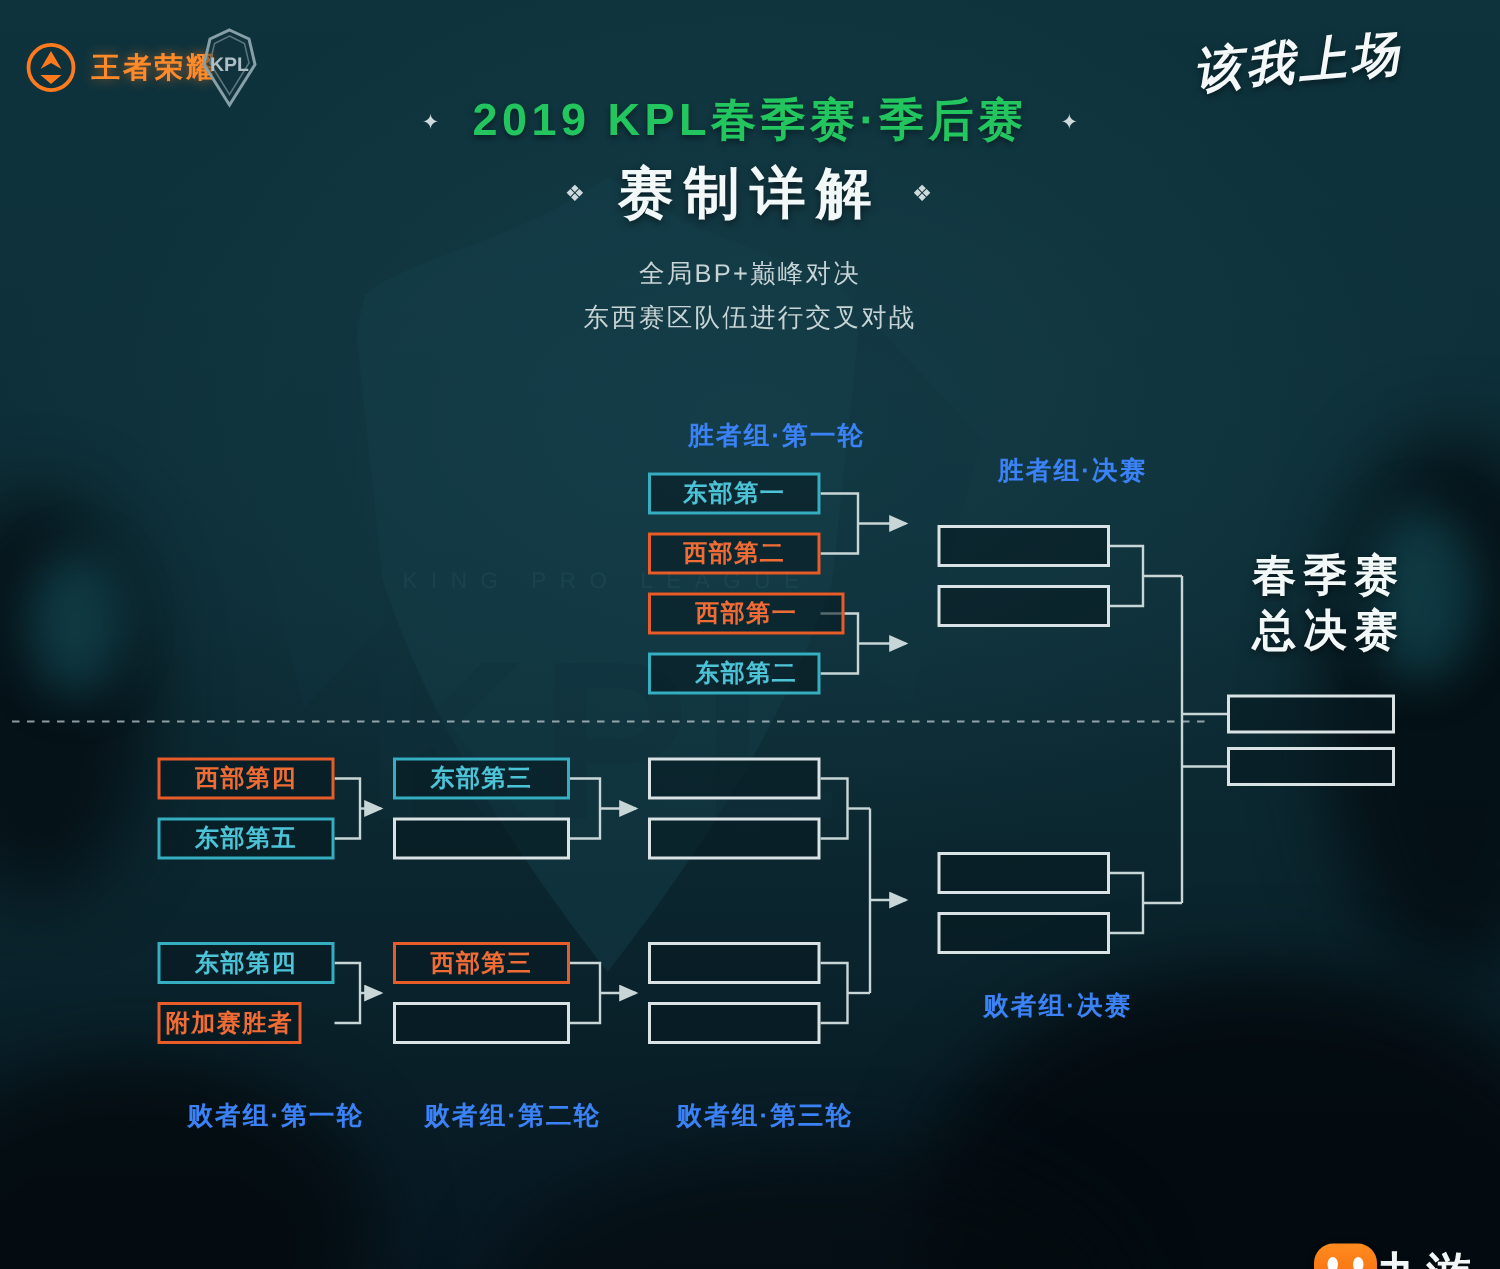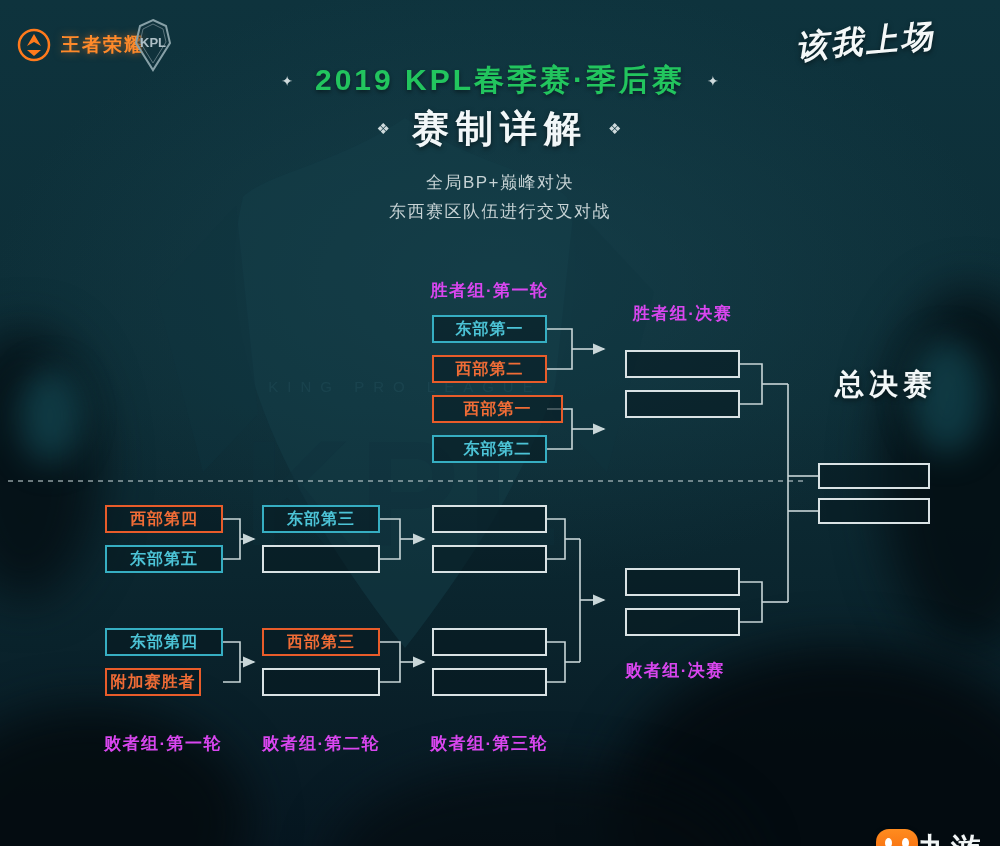--- a/index.html
+++ b/index.html
@@ -45,21 +45,21 @@
   .subtitle-row { position:absolute; left:0; top:104px; width:1000px; display:flex;
                   align-items:center; justify-content:center; gap:20px; }
   .page-subtitle { font-size:37px; font-weight:bold; color:#f2f7f8; letter-spacing:7px;
                    text-shadow:0 2px 5px rgba(0,0,0,.5); }
   .orn2 { color:#cfdadc; font-size:15px; letter-spacing:2px; }
 
   .rules { position:absolute; left:0; top:168px; width:1000px; text-align:center;
            color:#c7d3d5; font-size:17px; line-height:29px; letter-spacing:1.5px; }
 
   
-  .round-label { position:absolute; text-align:center; color:#d946ef; font-size:17px;
+  .round-label { position:absolute; text-align:right; color:#3b82f6; font-size:17px;
                  font-weight:600; letter-spacing:1.5px; }
   .slot { position:absolute; height:28px; border:2px solid #dfe7e8;
           background:rgba(7,26,33,.58); display:flex; align-items:center; justify-content:center;
           font-size:16px; font-weight:bold; letter-spacing:1px; }
   .slot.east { border-color:#36aec2; color:#4cc3d6; }
   .slot.west { border-color:#e85c2a; color:#ef6c36; }
   .slot.empty { border-color:#d9e2e4; }
 
   .grand-title { position:absolute; left:816px; top:366px; width:140px; text-align:center;
                  color:#f2f7f8; font-size:29px; font-weight:bold; letter-spacing:5px;
@@ -194,20 +194,21 @@
 
 <div class="slot east" style="left:432px; top:315px; width:115px;">东部第一</div>
 <div class="slot west" style="left:432px; top:355px; width:115px;">西部第二</div>
 <div class="slot west" style="left:432px; top:395px; width:131px;">西部第一</div>
 <div class="slot east" style="left:432px; top:435px; width:115px;padding-left:16px;">东部第二</div>
 
 <div class="slot empty" style="left:625px; top:350px; width:115px;"></div>
 <div class="slot empty" style="left:625px; top:390px; width:115px;"></div>
 
 <div class="grand-title">
+  <div>春季赛</div>
   <div>总决赛</div>
 </div>
 <div class="slot empty" style="left:818px; top:463px; width:112px; height:26px;"></div>
 <div class="slot empty" style="left:818px; top:498px; width:112px; height:26px;"></div>
 
 <div class="slot west" style="left:105px; top:505px; width:118px;">西部第四</div>
 <div class="slot east" style="left:105px; top:545px; width:118px;">东部第五</div>
 <div class="slot east" style="left:105px; top:628px; width:118px;">东部第四</div>
 <div class="slot west" style="left:105px; top:668px; width:96px;">附加赛胜者</div>
 

